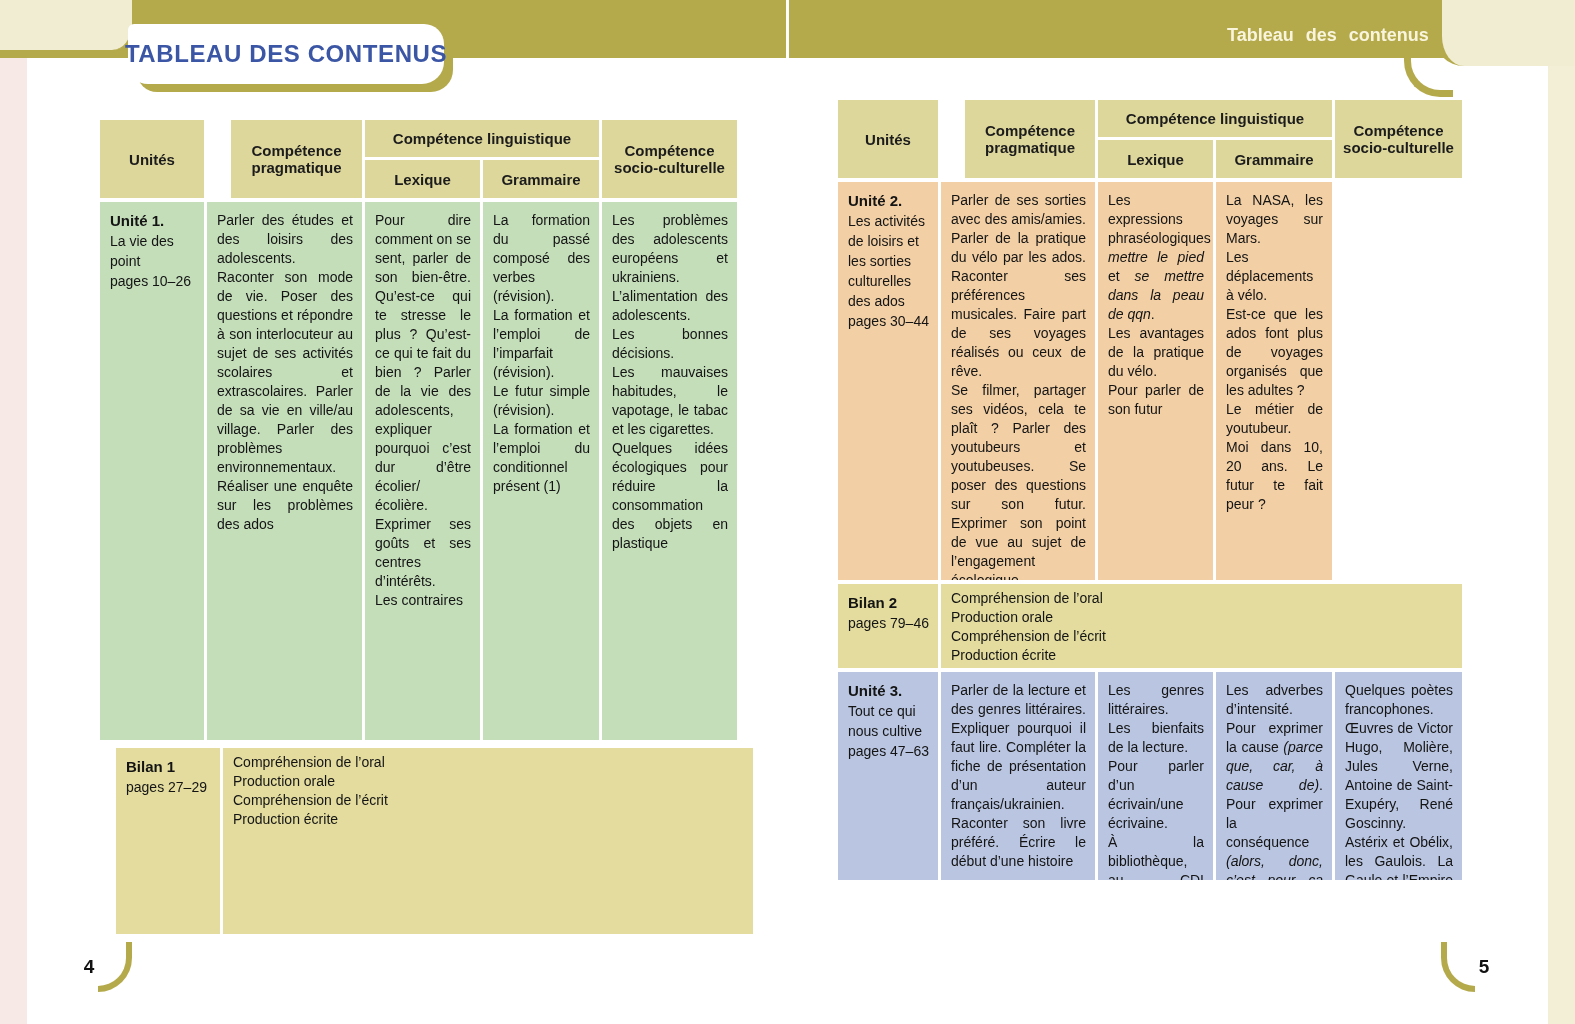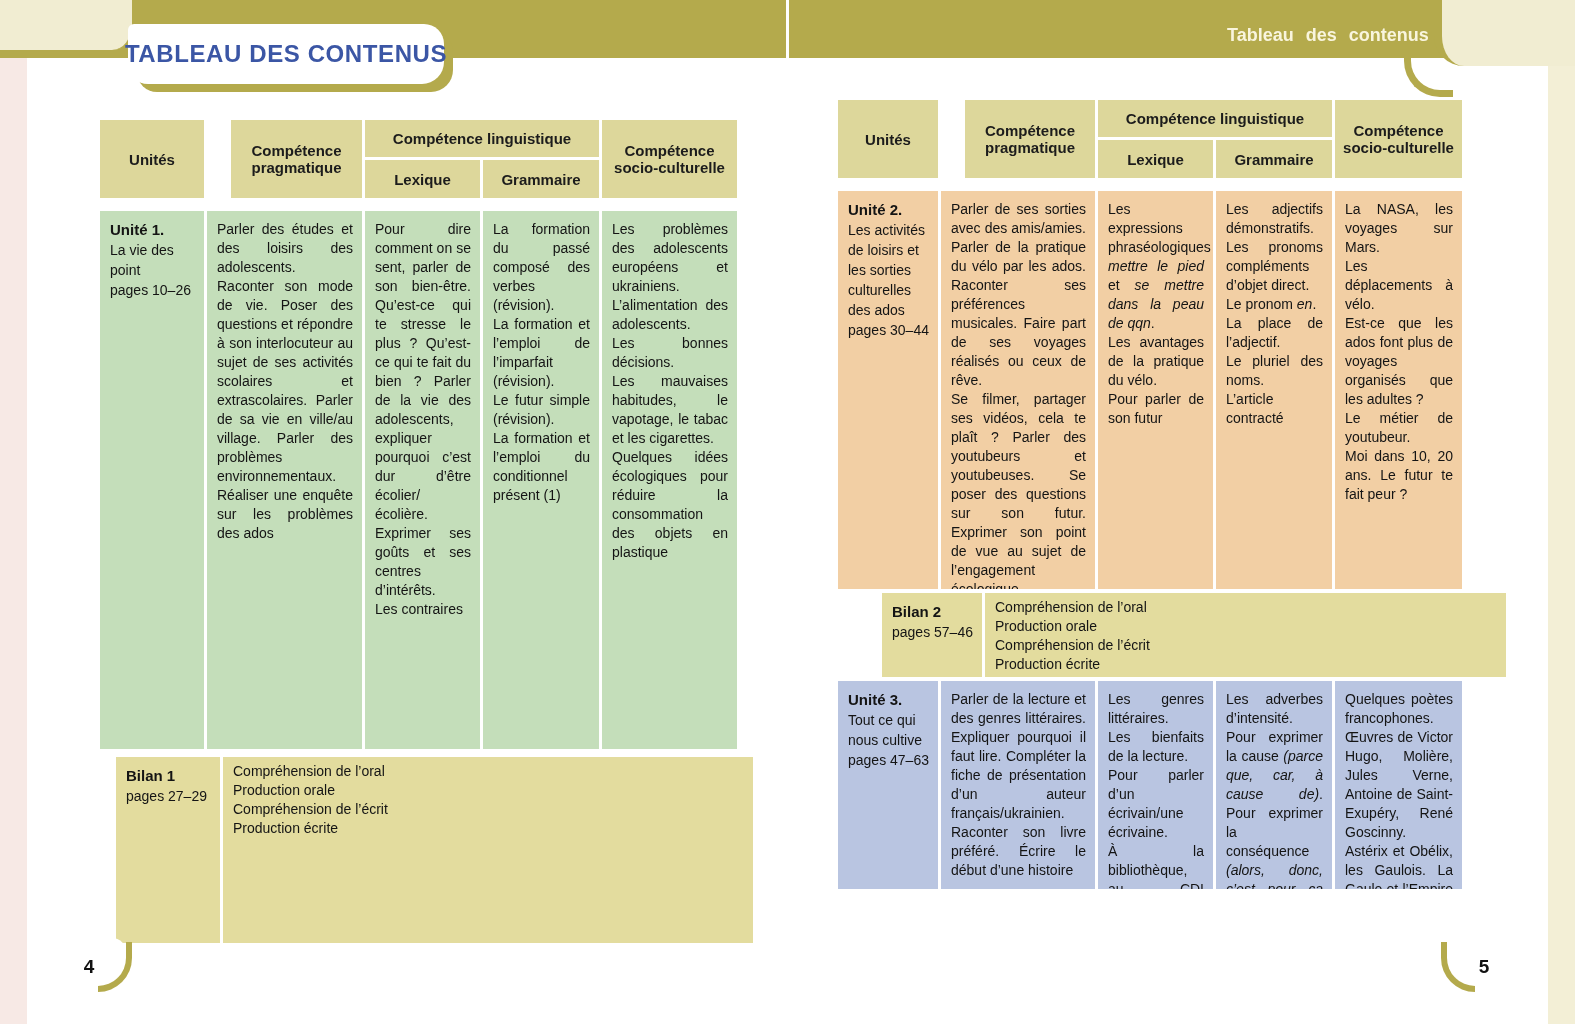--- a/index.html
+++ b/index.html
@@ -71,26 +71,26 @@
     background:#ddd79b;display:flex;align-items:center;justify-content:center;
     text-align:center;font-weight:bold;font-size:15px;line-height:17px;color:#1c1c1c;
   }
   .h-unites{grid-row:1/3;grid-column:1;}
   .h-prag{grid-row:1/3;grid-column:2;margin-left:24px;}
   .h-ling{grid-row:1;grid-column:3/5;}
   .h-lex{grid-row:2;grid-column:3;}
   .h-gram{grid-row:2;grid-column:4;}
   .h-socio{grid-row:1/3;grid-column:5;}
 
-  .trow{display:grid;gap:3px;margin-top:13px;}
+  .trow{display:grid;gap:3px;margin-top:4px;}
   .row-bilan1{margin-top:8px;padding-left:16px;}
   .row-u1{height:538px;}
   .row-bilan1{height:186px;}
   .row-u2{height:398px;}
-  .row-bilan2{height:84px;margin-top:4px;margin-left:44px;}
+  .row-bilan2{height:84px;margin-top:4px;}
   .row-u3{height:208px;margin-top:4px;}
 
   .cell{
     padding:9px 9px 9px 10px;font-size:14px;line-height:19px;
     text-align:justify;overflow:hidden;
   }
   .cell.col1{text-align:left;line-height:20px;padding-right:5px;}
   .u-title{font-weight:bold;font-size:15px;}
   .u-pages{}
   .bilan-content{text-align:left;padding-top:5px;}
@@ -159,28 +159,27 @@
   </div>
 
   <div class="trow row-u2">
     <div class="cell col1 bg-peach">
       <div class="u-title">Unité 2.</div>
       <div class="u-sub">Les activités de loisirs et les sorties culturelles des ados</div>
       <div class="u-pages">pages 30–44</div>
     </div>
     <div class="cell bg-peach">Parler de ses sorties avec des amis/amies. Parler de la pratique du vélo par les ados. Raconter ses préférences musicales. Faire part de ses voyages réalisés ou ceux de rêve.<br>Se filmer, partager ses vidéos, cela te plaît ? Parler des youtubeurs et youtubeuses. Se poser des questions sur son futur. Exprimer son point de vue au sujet de l’engagement écologique</div>
     <div class="cell bg-peach">Les expressions phraséologiques <i>mettre le pied</i> et <i>se mettre dans la peau de qqn</i>.<br>Les avantages de la pratique du vélo.<br>Pour parler de son futur</div>
-    <div class="cell bg-peach">Les adjectifs démonstratifs.<br>Les pronoms compléments d’objet direct.<br>Le pronom <i>en</i>.<br>La place de l’adjectif.<br>Le pluriel des noms.<br>L’article contracté</div>
     <div class="cell bg-peach">La NASA, les voyages sur Mars.<br>Les déplacements à vélo.<br>Est-ce que les ados font plus de voyages organisés que les adultes ?<br>Le métier de youtubeur.<br>Moi dans 10, 20 ans. Le futur te fait peur ?</div>
   </div>
 
   <div class="trow row-bilan2">
     <div class="cell col1 bg-khaki">
       <div class="u-title">Bilan 2</div>
-      <div class="u-pages">pages 57–46</div>
+      <div class="u-pages">pages 79–46</div>
     </div>
     <div class="cell bg-khaki span4 bilan-content">Compréhension de l’oral<br>Production orale<br>Compréhension de l’écrit<br>Production écrite</div>
   </div>
 
   <div class="trow row-u3">
     <div class="cell col1 bg-blue">
       <div class="u-title">Unité 3.</div>
       <div class="u-sub">Tout ce qui nous cultive</div>
       <div class="u-pages">pages 47–63</div>
     </div>

